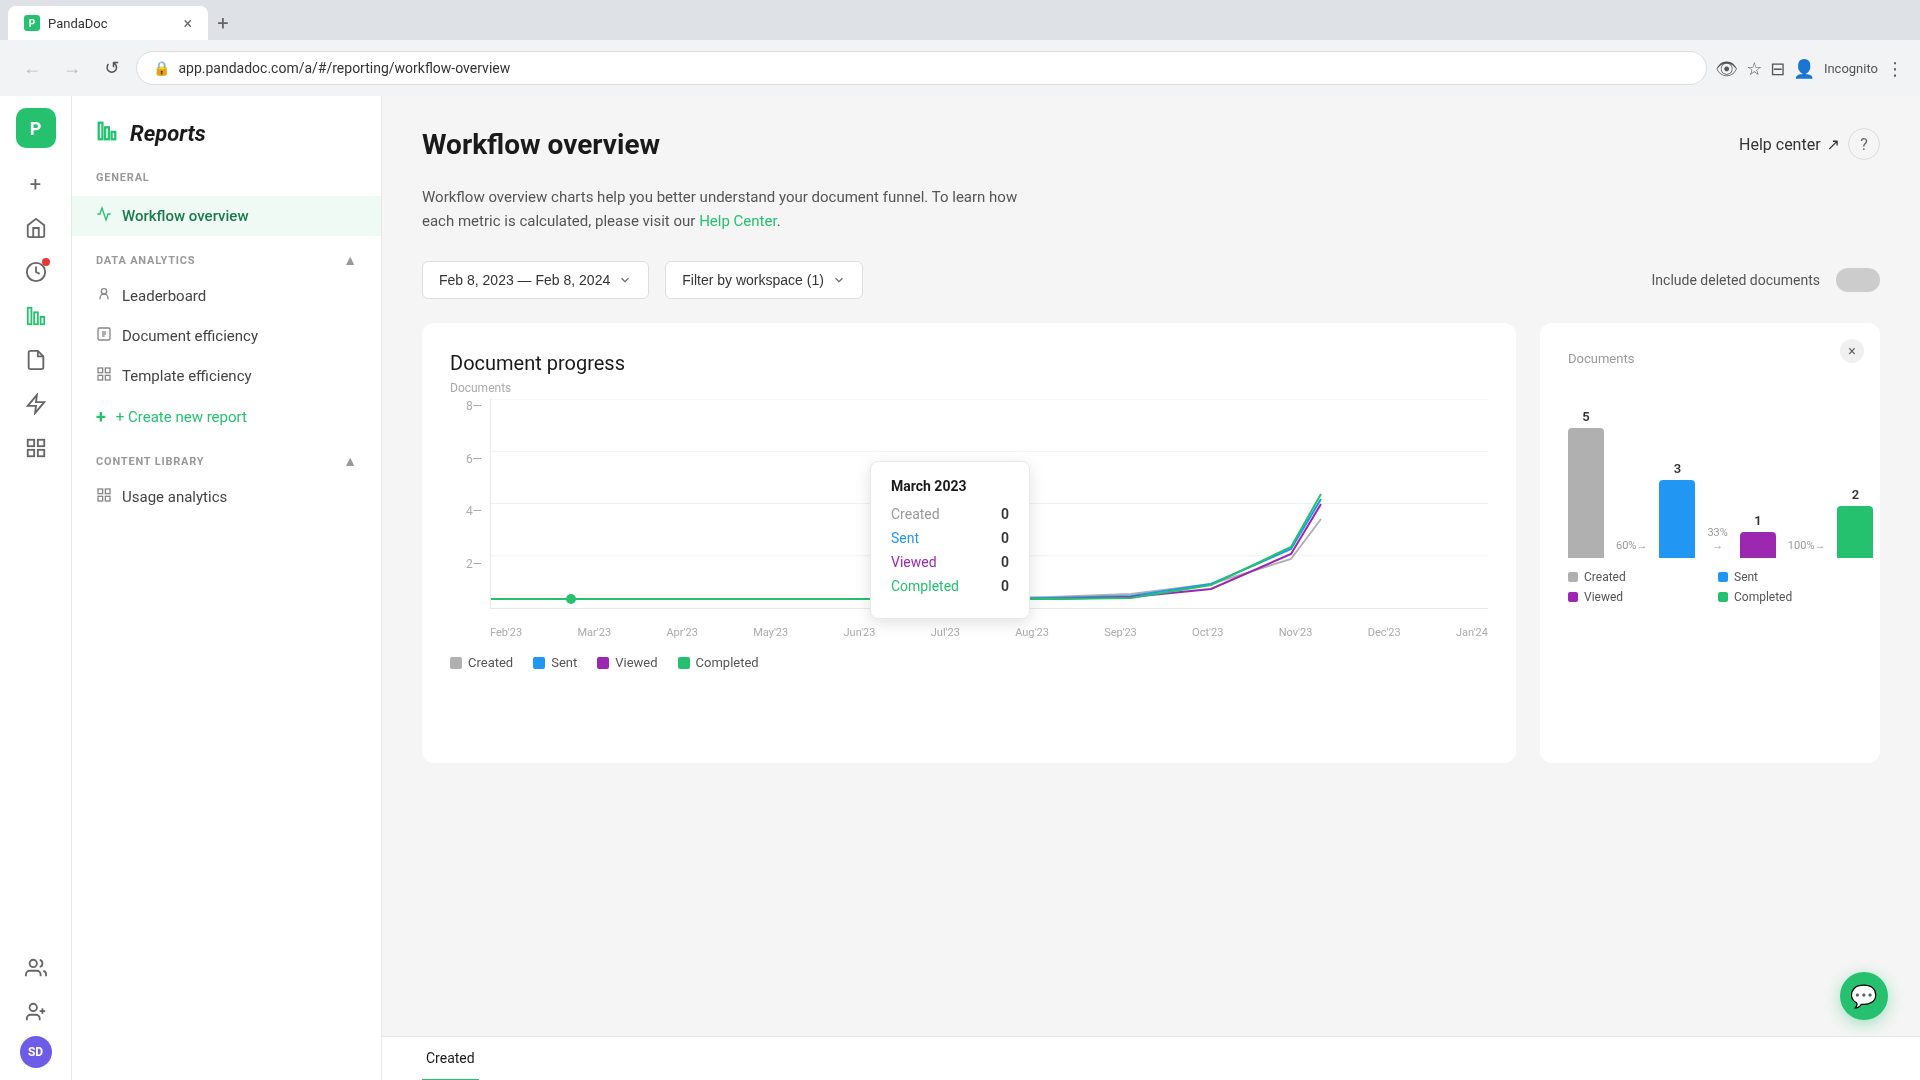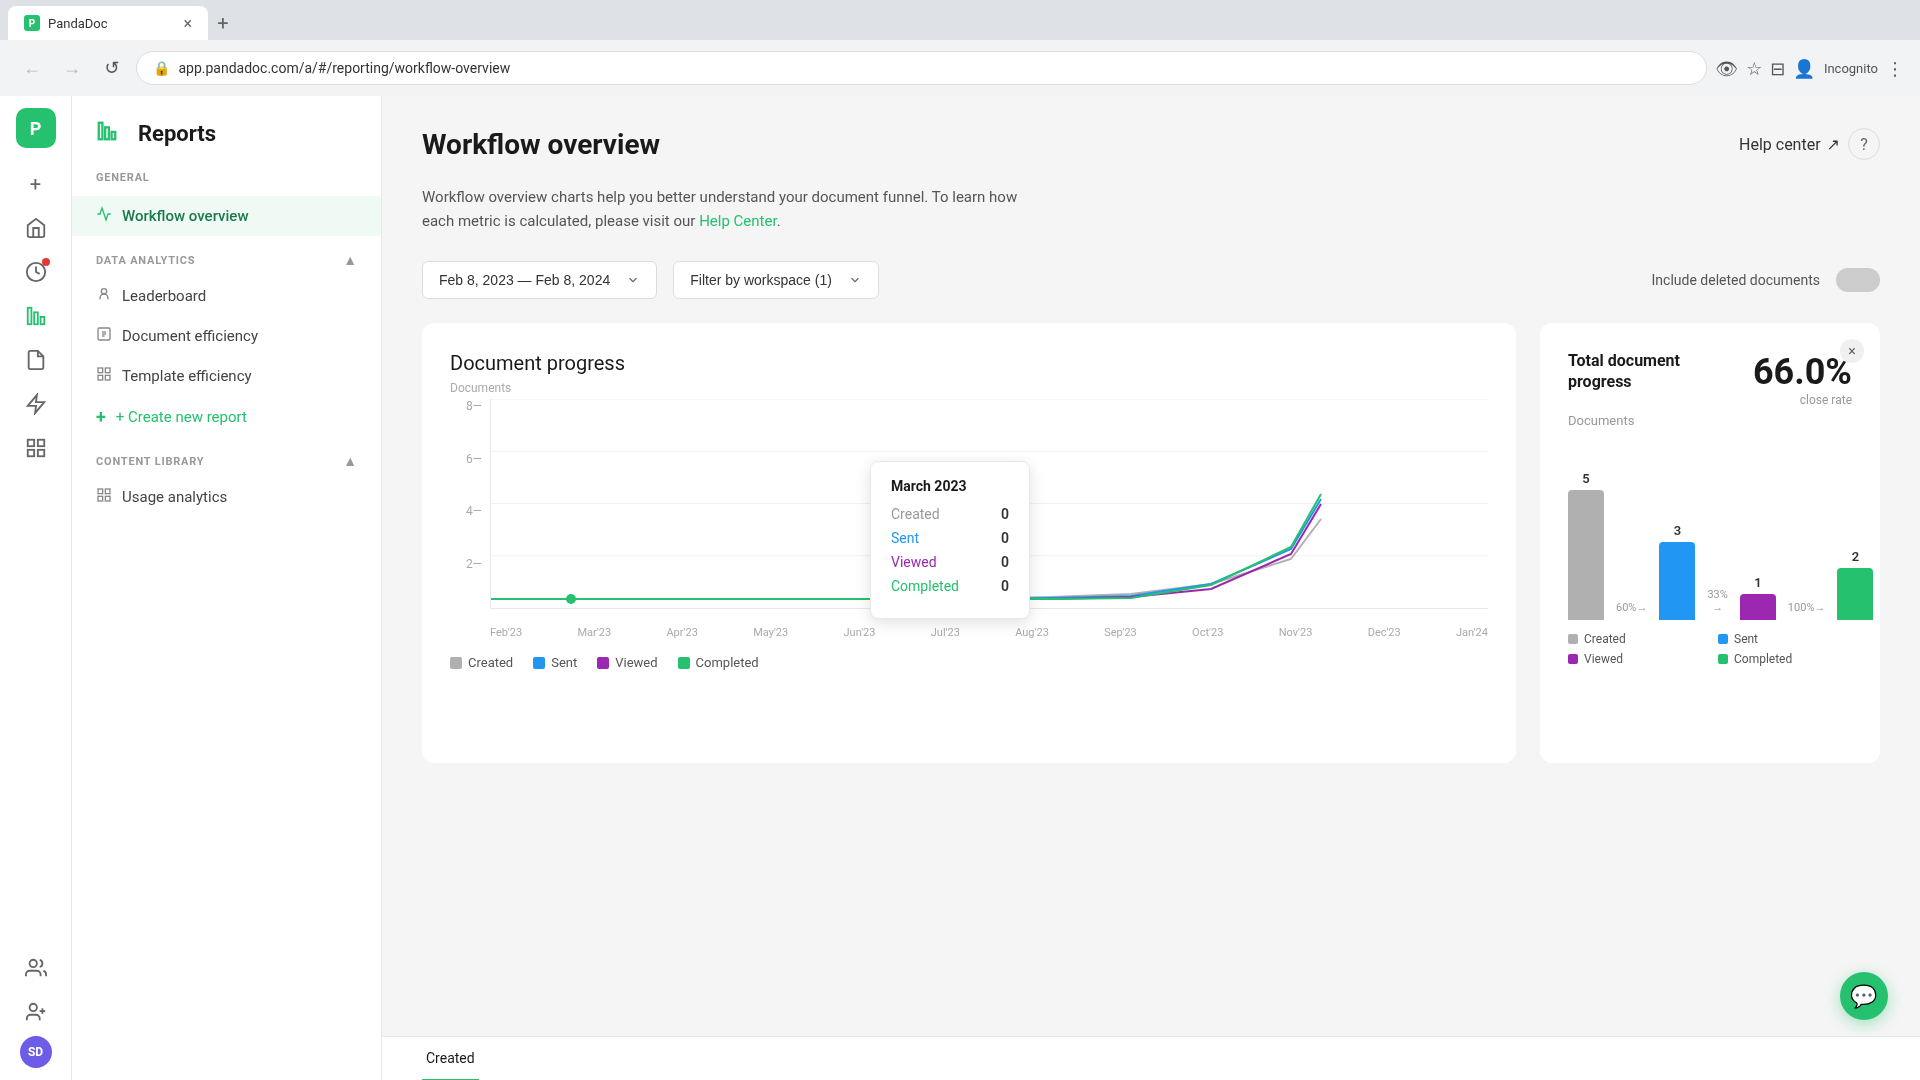--- a/index.html
+++ b/index.html
@@ -28,21 +28,21 @@
     .rail-logo { width: 40px; height: 40px; background: #25c16f; border-radius: 10px; display: flex; align-items: center; justify-content: center; color: white; font-size: 18px; font-weight: bold; margin-bottom: 12px; }
     .rail-icon { width: 40px; height: 40px; display: flex; align-items: center; justify-content: center; border-radius: 8px; cursor: pointer; color: #666; font-size: 20px; }
     .rail-icon.active { color: #25c16f; }
     .rail-icon.notification { position: relative; }
     .rail-icon.notification::after { content: ''; position: absolute; top: 6px; right: 6px; width: 8px; height: 8px; background: #e53935; border-radius: 50%; }
     .rail-spacer { flex: 1; }
     .rail-avatar { width: 32px; height: 32px; background: #6c5ce7; border-radius: 50%; display: flex; align-items: center; justify-content: center; color: white; font-size: 12px; font-weight: bold; }
 
     
     .sidebar { width: 310px; background: #fff; border-right: 1px solid #e8e8e8; padding: 24px 0; display: flex; flex-direction: column; flex-shrink: 0; overflow-y: auto; }
-    .sidebar-header { display: flex; align-items: center; gap: 20px; padding: 0 24px 24px; }
+    .sidebar-header { display: flex; align-items: center; gap: 12px; padding: 0 24px 24px; font-style: italic; }
     .sidebar-header-icon { color: #25c16f; font-size: 22px; }
     .sidebar-header-title { font-size: 22px; font-weight: 700; color: #1a1a1a; }
     .sidebar-section-title { font-size: 11px; font-weight: 700; color: #999; letter-spacing: 0.8px; padding: 0 24px 12px; text-transform: uppercase; }
     .sidebar-item { display: flex; align-items: center; gap: 10px; padding: 10px 24px; cursor: pointer; color: #444; font-size: 15px; border-radius: 0; }
     .sidebar-item.active { background: #f0faf5; color: #1a7a4a; font-weight: 500; }
     .sidebar-item .item-icon { font-size: 16px; color: #888; }
     .sidebar-item.active .item-icon { color: #25c16f; }
     .sidebar-section { margin-bottom: 16px; }
     .sidebar-section-header { display: flex; align-items: center; justify-content: space-between; padding: 0 24px 8px; cursor: pointer; }
     .sidebar-section-header-label { font-size: 11px; font-weight: 700; color: #999; letter-spacing: 0.8px; text-transform: uppercase; }
@@ -53,21 +53,21 @@
     .main-inner { flex: 1; overflow-y: auto; padding: 32px 40px; }
     .page-header { display: flex; align-items: flex-start; justify-content: space-between; margin-bottom: 24px; }
     .page-title { font-size: 28px; font-weight: 700; color: #1a1a1a; }
     .help-center-link { display: flex; align-items: center; gap: 6px; color: #333; font-size: 15px; cursor: pointer; }
     .help-center-link span { font-size: 16px; }
     .page-description { font-size: 15px; color: #555; line-height: 1.6; margin-bottom: 28px; max-width: 600px; }
     .page-description a { color: #25c16f; text-decoration: none; }
 
     
     .filters-bar { display: flex; align-items: center; gap: 16px; margin-bottom: 24px; }
-    .filter-btn { display: flex; align-items: center; gap: 16px; padding: 10px 16px; background: #fff; border: 1px solid #ddd; border-radius: 6px; cursor: pointer; font-size: 14px; color: #333; }
+    .filter-btn { display: flex; align-items: center; gap: 8px; padding: 10px 16px; background: #fff; border: 1px solid #ddd; border-radius: 6px; cursor: pointer; font-size: 14px; color: #333; }
     .filter-spacer { flex: 1; }
     .toggle-label { font-size: 14px; color: #555; }
     .toggle { width: 44px; height: 24px; background: #ccc; border-radius: 12px; cursor: pointer; position: relative; transition: background 0.2s; }
     .toggle.off { background: #ccc; }
 
     
     .charts-area { display: flex; gap: 24px; }
     .chart-card { background: #fff; border-radius: 12px; padding: 28px; flex: 1; min-height: 440px; position: relative; }
     .chart-card-sm { background: #fff; border-radius: 12px; padding: 28px; width: 340px; flex-shrink: 0; }
     .chart-title { font-size: 20px; font-weight: 400; color: #1a1a1a; margin-bottom: 6px; }
@@ -423,27 +423,20 @@
             </div>
             <div class="legend-item">
               <div class="legend-dot" style="background:#25c16f;"></div>
               <span>Completed</span>
             </div>
           </div>
         </div>
 
         <div class="chart-card-sm" style="position:relative;">
           <div class="chart-close">×</div>
-          <div class="total-progress-header">
-            <div class="total-progress-title">Total document<br>progress</div>
-            <div>
-              <div class="total-progress-pct">66.0%</div>
-              <div class="total-progress-rate">close rate</div>
-            </div>
-          </div>
           <div class="total-progress-docs-label">Documents</div>
 
           <div style="display:flex;align-items:flex-end;gap:12px;height:180px;margin-bottom:12px;">
 
             <div style="display:flex;flex-direction:column;align-items:center;gap:4px;">
               <span style="font-size:13px;font-weight:600;color:#333;">5</span>
               <div style="background:#b0b0b0;border-radius:4px 4px 0 0;width:36px;height:130px;"></div>
             </div>
 
             <div style="display:flex;flex-direction:row;align-items:center;font-size:11px;color:#999;margin-bottom:6px;">

